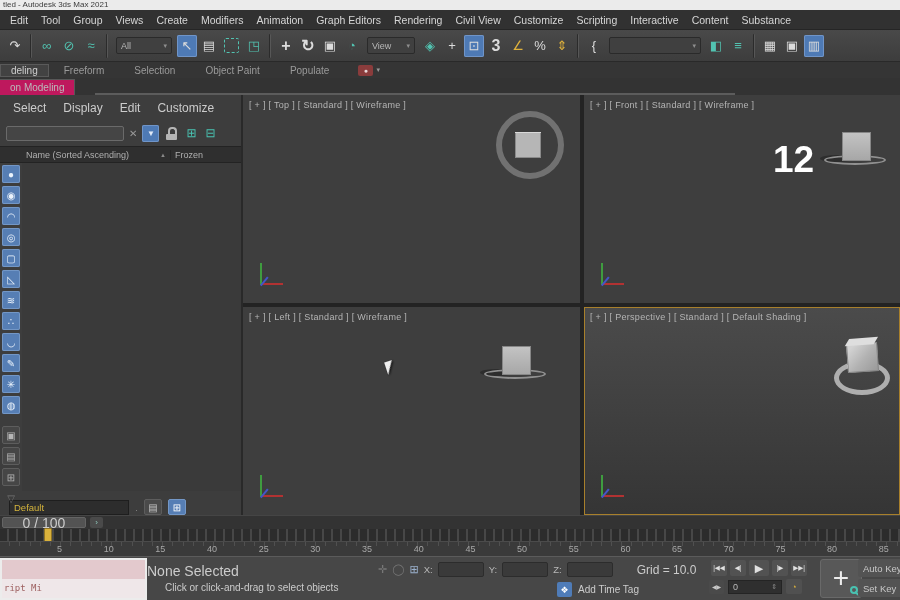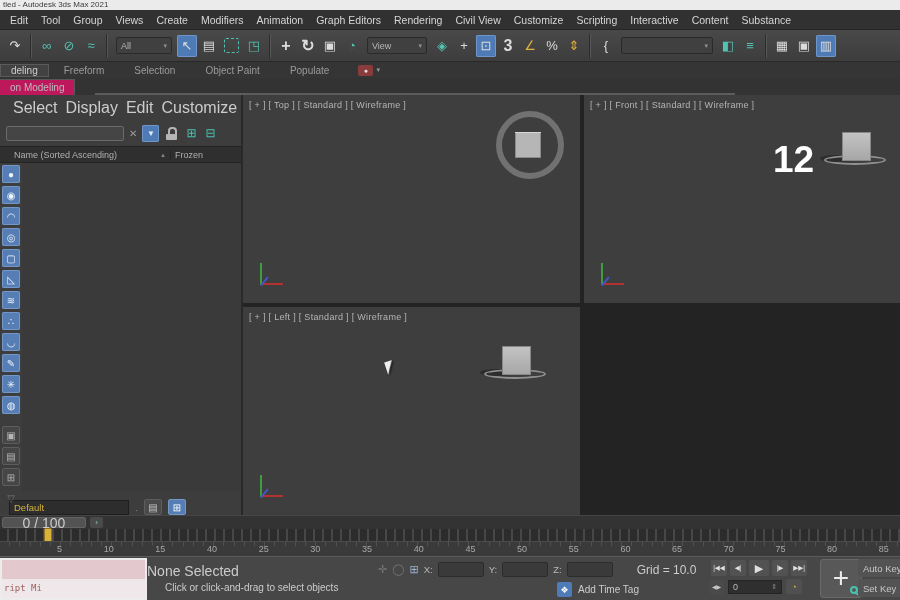--- a/index.html
+++ b/index.html
@@ -23,53 +23,53 @@
   .tbi.teal{color:#52c3b1}
   .tbi.yellow{color:#e0b23c}
   .tbi.big{font-size:16px;font-weight:bold}
   .tbi.active{background:#4e7ab5;box-shadow:inset 0 0 0 1px #7095c8}
   .tbi.sep{min-width:1px;width:1px;height:24px;background:#2b2b2b;border-right:1px solid #575757;margin:0 4px;padding:0}
   .tbi.dashedbox{min-width:13px;width:13px;height:13px;border:1px dashed #52c3b1;margin:0 4px}
   .dd{height:17px;background:#404040;border:1px solid #2a2a2a;border-radius:2px;color:#b8b8b8;
       font-size:9px;display:flex;align-items:center;justify-content:space-between;
       padding:0 4px;margin:0 4px;flex:0 0 auto;box-sizing:border-box}
   .dd .caret{color:#8f8f8f;font-size:7px;margin-left:4px}
-  .dd.all{width:56px}.dd.view{width:60px}.dd.sets{width:92px}
+  .dd.all{width:56px}.dd.view{width:48px}.dd.sets{width:92px}
   
   .ribbon-tabs{position:absolute;left:0;top:62px;width:900px;height:16px;background:#353535;
                display:flex;align-items:center;font-size:10px;color:#9a9a9a}
   .rtab{padding:1px 15px;white-space:nowrap}
   .rtab.active{background:#424242;box-shadow:inset 0 0 0 1px #5a5a5a;color:#cfcfcf;padding:1px 11px}
   .ribbon-ddicon{width:15px;height:11px;background:#8a3c3c;border-radius:2px;margin-left:14px;
                  display:flex;align-items:center;justify-content:center;color:#e8d8d8;font-size:7px}
   .ribbon-caret{color:#999;font-size:7px;margin-left:3px}
   .ribbon-sub{position:absolute;left:0;top:78px;width:900px;height:17px;background:#333;
               border-bottom:1px solid #262626}
   .subtab{position:absolute;left:0;top:1px;height:15px;background:#be185d;border:1px solid #585858;
           border-left:none;color:#bbbbbb;font-size:10px;padding:0 10px;display:flex;align-items:center}
   .ribbon-line{position:absolute;left:95px;top:15px;width:640px;height:2px;background:#5c5c5c}
   
   .explorer{position:absolute;left:0;top:95px;width:243px;height:420px;background:#3d3d3d;
             border-right:2px solid #292929;box-sizing:border-box;display:flex;flex-direction:column}
-  .exp-menus{height:25px;display:flex;align-items:center;gap:8px;padding-left:13px;
-             font-size:16px;color:#cccccc;flex:0 0 auto}
+  .exp-menus{height:25px;display:flex;align-items:center;gap:17px;padding-left:13px;
+             font-size:12px;color:#cccccc;flex:0 0 auto}
   .exp-search{height:26px;display:flex;align-items:center;padding-left:6px;gap:5px;flex:0 0 auto}
   .exp-input{width:118px;height:15px;background:#454545;border:1px solid #6a6a6a;border-radius:2px;
              color:#ddd;font-size:9px;padding:0 3px;box-sizing:border-box}
   .exp-clear{color:#9a9a9a;font-size:10px}
   .sqbtn{width:17px;height:17px;border-radius:2px;display:flex;align-items:center;justify-content:center}
   .sqbtn.blue{background:#4e7ab5;box-shadow:inset 0 0 0 1px #7095c8;color:#dfe9f7;font-size:8px}
   .exp-lock{width:11px;height:13px;position:relative;margin:0 2px}
   .exp-lock .shackle{position:absolute;top:0;left:2px;width:5px;height:6px;border:2px solid #b5b5b5;
                      border-bottom:none;border-radius:4px 4px 0 0}
   .exp-lock .lockbody{position:absolute;bottom:0;left:0;width:11px;height:6px;background:#b5b5b5;border-radius:1px}
   .exp-teal{color:#49c2b1;font-size:12px;margin:0 2px}
   .exp-header{height:15px;background:#2f2f2f;border-top:1px solid #232323;border-bottom:1px solid #232323;
               display:flex;align-items:center;font-size:9px;color:#b0b0b0;flex:0 0 auto}
-  .exp-header .hname{flex:1;padding-left:14px}
+  .exp-header .hname{flex:1;padding-left:26px}
   .exp-header .hsort{font-size:6px;color:#8a8a8a;margin-right:4px}
   .exp-header .hfrozen{width:66px;border-left:1px solid #262626;padding-left:4px}
   .exp-body{flex:1;display:flex;min-height:0}
   .exp-strip{width:22px;display:flex;flex-direction:column;align-items:center;padding-top:2px;gap:3px;flex:0 0 auto}
   .fbtn{width:18px;height:18px;border-radius:2px;display:flex;align-items:center;justify-content:center;
         font-size:10px;flex:0 0 auto;box-sizing:border-box}
   .fbtn.on{background:#567eb4;box-shadow:inset 0 0 0 1px #7397c6;color:#eaf2fb}
   .fbtn.off{background:#464646;border:1px solid #5d5d5d;color:#b5b5b5}
   .fbtn.gap{margin-top:9px}
   .fbtn.dim{opacity:.45;background:none;border:none}
@@ -315,20 +315,32 @@
         <i class="fellipse"></i>
         <i class="fcube"></i>
     </span>
     <span class="cursor"></span>
     <span class="tripod">
         <i class="ax-x"></i>
         <i class="ax-y"></i>
         <i class="ax-z"></i>
       </span>
   </div>
+  <div class="vp persp">
+    <span class="vp-label">[ + ] [ Perspective ] [ Standard ] [ Default Shading ]</span>
+    <span class="vc-persp">
+      <i class="pring"></i>
+        <i class="pcube"></i>
+    </span>
+    <span class="tripod">
+        <i class="ax-x"></i>
+        <i class="ax-y"></i>
+        <i class="ax-z"></i>
+      </span>
+  </div>
 </div>
 
 <div class="tslider-row">
   <div class="tslider-handle">0 / 100</div>
   <div class="tslider-next">›</div>
 </div>
 <div class="trackbar"></div>
 <div class="track-slider"></div>
 <div class="ruler">
 

